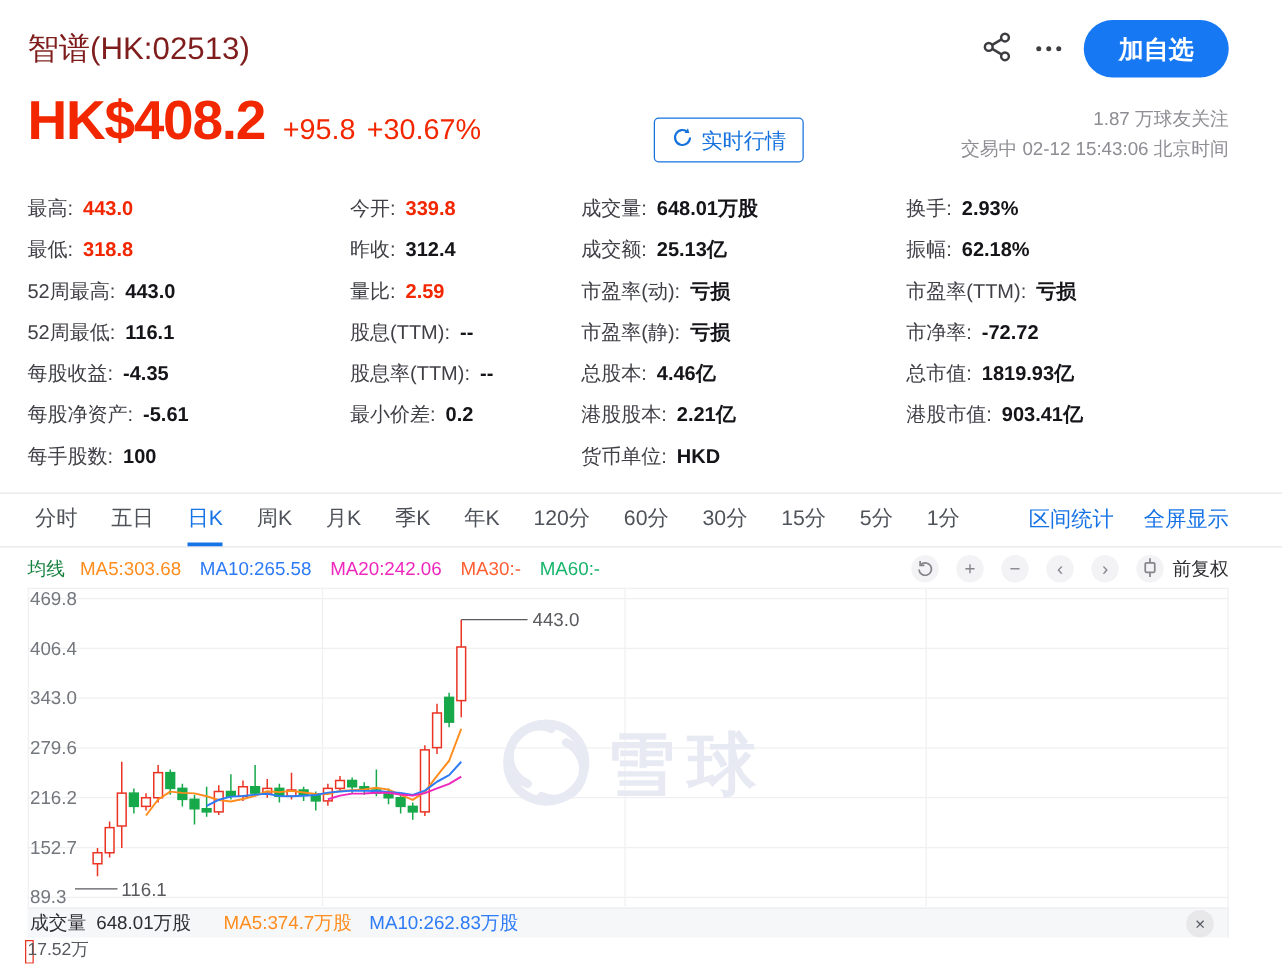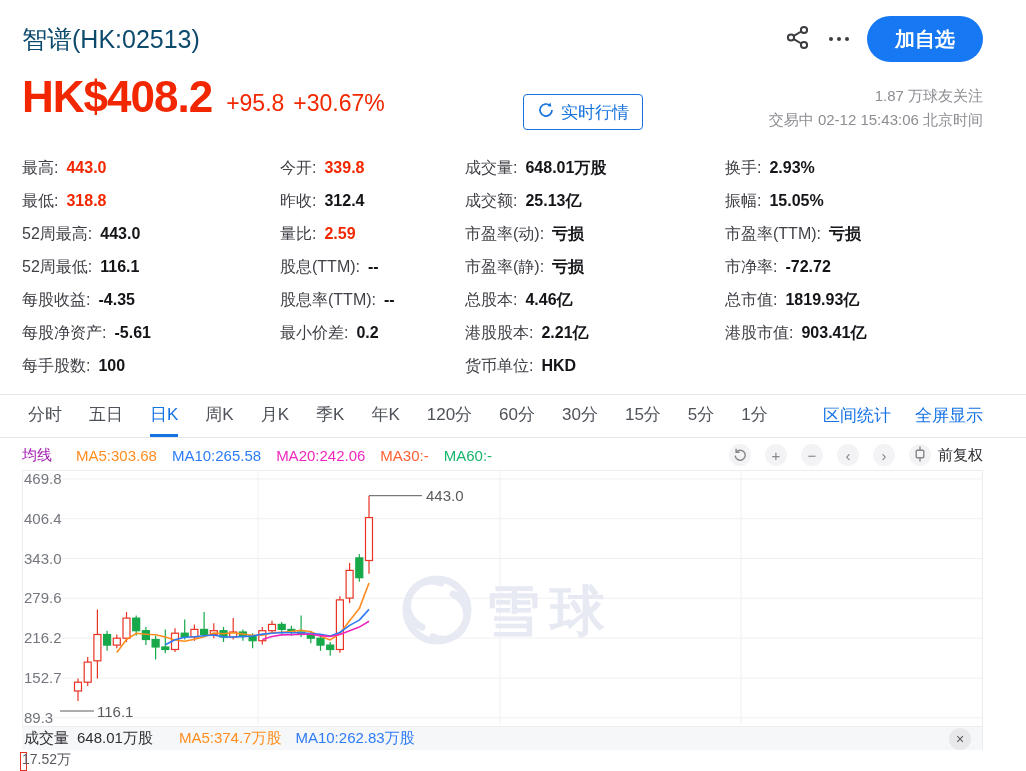--- a/index.html
+++ b/index.html
@@ -1,21 +1,21 @@
 <!DOCTYPE html>
 <html><head>
 <meta charset="utf-8">
 <style>
   html,body{margin:0;padding:0;background:#fff;}
   body{font-family:"Liberation Sans","DejaVu Sans",sans-serif;color:#2a2a2e;}
   #app{position:relative;width:1026px;height:771px;background:#fff;overflow:hidden;}
 
   
   .title-row{position:absolute;top:14px;left:22px;right:43px;height:50px;}
-  .stock-title{font-size:25px;font-weight:500;color:#0c4a6e;line-height:50px;}
+  .stock-title{font-size:25px;font-weight:500;color:#7f1d1d;line-height:50px;}
   .head-actions{position:absolute;top:0;right:0;height:50px;display:flex;align-items:center;gap:18px;}
   .icon-btn{background:none;border:none;padding:0;cursor:pointer;display:flex;align-items:center;}
   .more-dots{display:flex;gap:4px;}
   .more-dots i{width:4px;height:4px;border-radius:50%;background:#3c3c41;}
   .add-btn{height:46px;padding:0 28px;border:none;border-radius:23px;background:#1678f2;color:#fff;font-size:20px;font-weight:700;cursor:pointer;font-family:inherit;}
 
   .price-row{position:absolute;top:72px;left:22px;display:flex;align-items:flex-end;}
   .big-price{font-size:44px;font-weight:800;color:#f22700;letter-spacing:-1px;line-height:50px;}
   .price-change{font-size:23px;font-weight:500;color:#f22700;margin:0 0 5px 14px;display:flex;gap:9px;}
   .rt-btn{position:absolute;left:523px;top:94px;height:36px;display:flex;align-items:center;gap:6px;padding:12px 13px;border:1px solid #1673dd;border-radius:4px;background:#fff;color:#1673dd;font-size:17px;cursor:pointer;font-family:inherit;}
@@ -36,21 +36,21 @@
   
   .tabs{position:absolute;top:394px;left:0;width:1026px;height:42px;border-top:1px solid #e7e7ea;border-bottom:1px solid #e7e7ea;display:flex;align-items:stretch;box-sizing:content-box;}
   .tabs-inner{display:flex;padding-left:28px;gap:27px;}
   .tab{font-size:17px;color:#4e5259;line-height:39px;border-bottom:3px solid transparent;cursor:pointer;white-space:nowrap;}
   .tab.active{color:#1673e6;border-bottom-color:#1673e6;}
   .tabs-right{margin-left:auto;display:flex;gap:24px;padding-right:43px;}
   .tab-link{font-size:17px;color:#1673e6;line-height:42px;cursor:pointer;white-space:nowrap;}
 
   
   .ma-row{position:absolute;top:441px;left:22px;right:43px;height:28px;display:flex;align-items:center;font-size:15px;}
-  .ma-title{color:#a21caf;margin-right:24px;}
+  .ma-title{color:#15803d;margin-right:12px;}
   .ma-item{margin-right:15px;white-space:nowrap;}
   .chart-toolbar{margin-left:auto;display:flex;align-items:center;gap:14px;}
   .tool-circle{width:22px;height:22px;border-radius:50%;background:#f3f3f5;color:#85858a;display:flex;align-items:center;justify-content:center;font-size:15px;line-height:1;border:none;cursor:pointer;padding:0;}
   .adjust{color:#2e2e33;margin-left:7px;cursor:pointer;}
 
   
   .chart-pane{position:absolute;left:22px;top:470px;width:961px;height:256px;}
   
   .vol-strip{position:absolute;left:22px;top:726px;width:961px;height:24px;background:#f6f7f9;border-top:1px solid #ededf0;border-right:1px solid #ededf0;box-sizing:border-box;display:flex;align-items:center;font-size:15px;}
   .vol-name{color:#2e2e33;margin-left:2px;}
@@ -136,21 +136,21 @@
         <div class="stat-item"><span class="stat-label">成交量:</span><span class="stat-value">648.01万股</span></div>
         <div class="stat-item"><span class="stat-label">成交额:</span><span class="stat-value">25.13亿</span></div>
         <div class="stat-item"><span class="stat-label">市盈率(动):</span><span class="stat-value">亏损</span></div>
         <div class="stat-item"><span class="stat-label">市盈率(静):</span><span class="stat-value">亏损</span></div>
         <div class="stat-item"><span class="stat-label">总股本:</span><span class="stat-value">4.46亿</span></div>
         <div class="stat-item"><span class="stat-label">港股股本:</span><span class="stat-value">2.21亿</span></div>
         <div class="stat-item"><span class="stat-label">货币单位:</span><span class="stat-value">HKD</span></div>
       </div>
       <div class="stat-col">
         <div class="stat-item"><span class="stat-label">换手:</span><span class="stat-value">2.93%</span></div>
-        <div class="stat-item"><span class="stat-label">振幅:</span><span class="stat-value">15.05%</span></div>
+        <div class="stat-item"><span class="stat-label">振幅:</span><span class="stat-value">62.18%</span></div>
         <div class="stat-item"><span class="stat-label">市盈率(TTM):</span><span class="stat-value">亏损</span></div>
         <div class="stat-item"><span class="stat-label">市净率:</span><span class="stat-value">-72.72</span></div>
         <div class="stat-item"><span class="stat-label">总市值:</span><span class="stat-value">1819.93亿</span></div>
         <div class="stat-item"><span class="stat-label">港股市值:</span><span class="stat-value">903.41亿</span></div>
       </div>
     </div>
 
   <div class="tabs">
     <div class="tabs-inner" id="tabs-inner">
         <span class="tab">分时</span>

